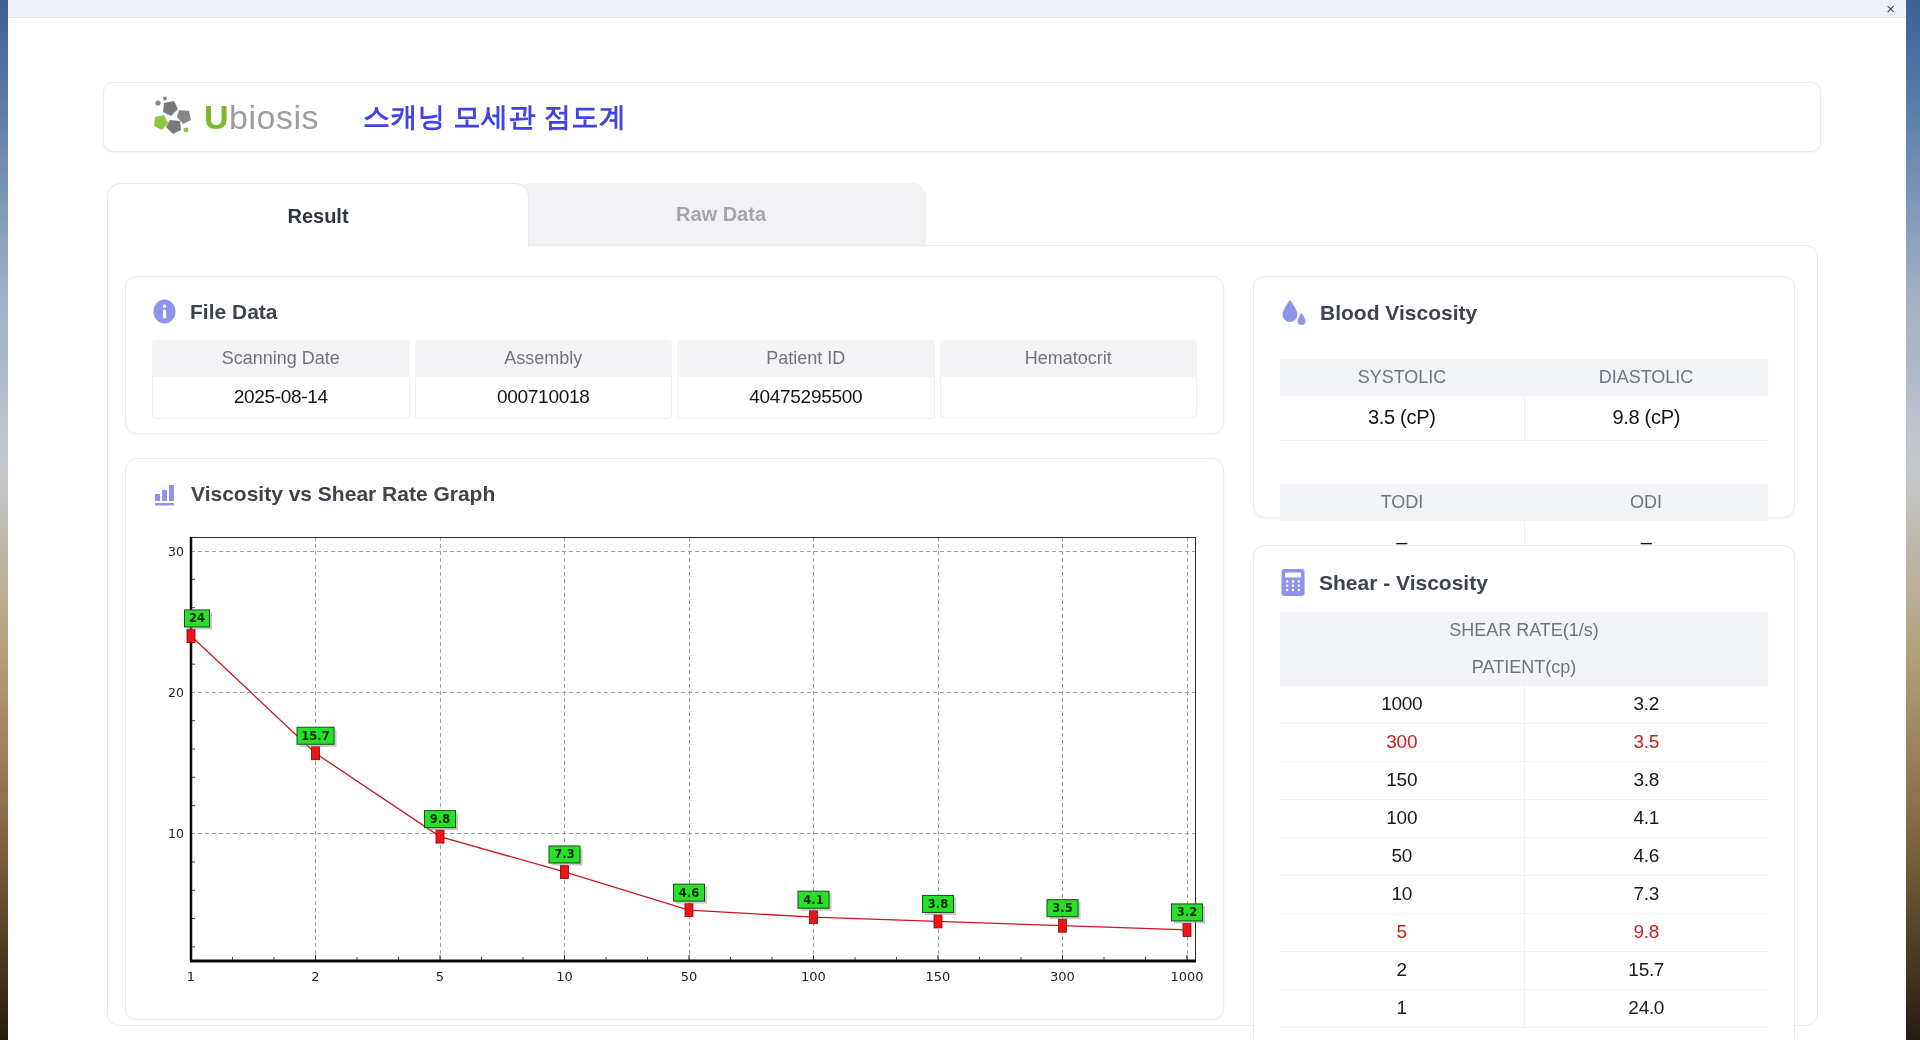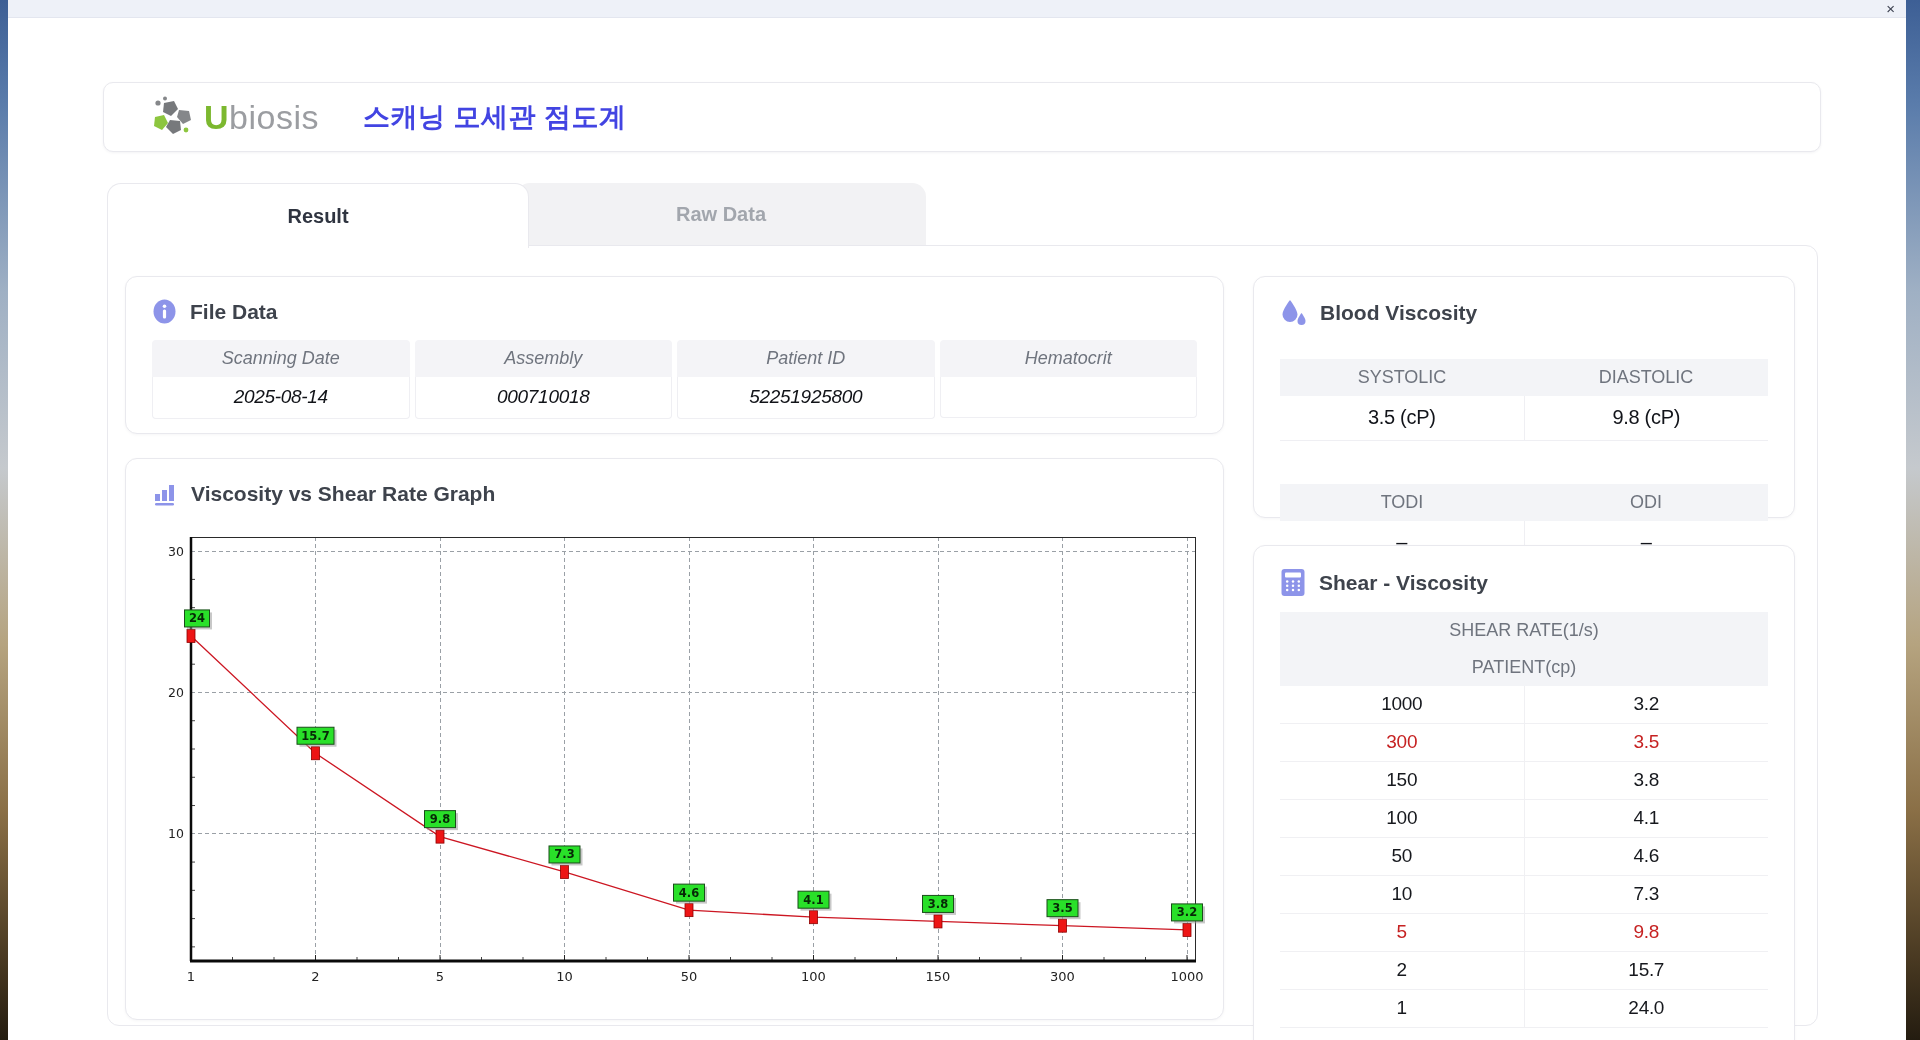--- a/index.html
+++ b/index.html
@@ -35,21 +35,21 @@
     box-shadow:0 1px 3px rgba(15,20,40,.04); z-index:4; }
   .card-file-info { left:117px; top:276px; width:1099px; height:158px; }
   .card-graph { left:117px; top:458px; width:1099px; height:562px; }
   .card-bv { left:1245px; top:276px; width:542px; height:242px; }
   .card-sv { left:1245px; top:545px; width:542px; height:552px; }
 
   .card-title { display:flex; align-items:center; gap:13px; padding:22px 26px 0 26px;
     font-size:21px; font-weight:700; color:#3e434c; }
   .card-title svg { flex:0 0 auto; }
 
-  .fields { display:flex; gap:5px; padding:16px 26px 0 26px;font-style:italic; }
+  .fields { display:flex; gap:5px; padding:16px 26px 0 26px; }
   .field { flex:1; }
   .field-label { background:#f4f4f7; color:#6f747e; text-align:center; font-size:18px;
     padding:8px 0; border-radius:4px 4px 0 0; }
   .field-value { text-align:center; font-size:19px; color:#111318; padding:9px 12px 10px;
     border:1px solid #efeff3; border-top:none; border-radius:0 0 4px 4px; min-height:41px; letter-spacing:-0.3px; }
 
   .bv-grid { margin:16px 26px 0 26px; }
   .bv-row { display:flex; }
   .bv-row > div { flex:1; text-align:center; }
   .bv-head { background:#f3f4f7;margin-top:32px; }
@@ -114,21 +114,21 @@
       <div class="field">
         <div class="field-label">Scanning Date</div>
         <div class="field-value">2025-08-14</div>
       </div>
       <div class="field">
         <div class="field-label">Assembly</div>
         <div class="field-value">000710018</div>
       </div>
       <div class="field">
         <div class="field-label">Patient ID</div>
-        <div class="field-value">52251925800</div>
+        <div class="field-value">40475295500</div>
       </div>
       <div class="field">
         <div class="field-label">Hematocrit</div>
         <div class="field-value"></div>
       </div>
     </div>
   </div>
 
   <div class="card card-graph">
     <div class="card-title">

